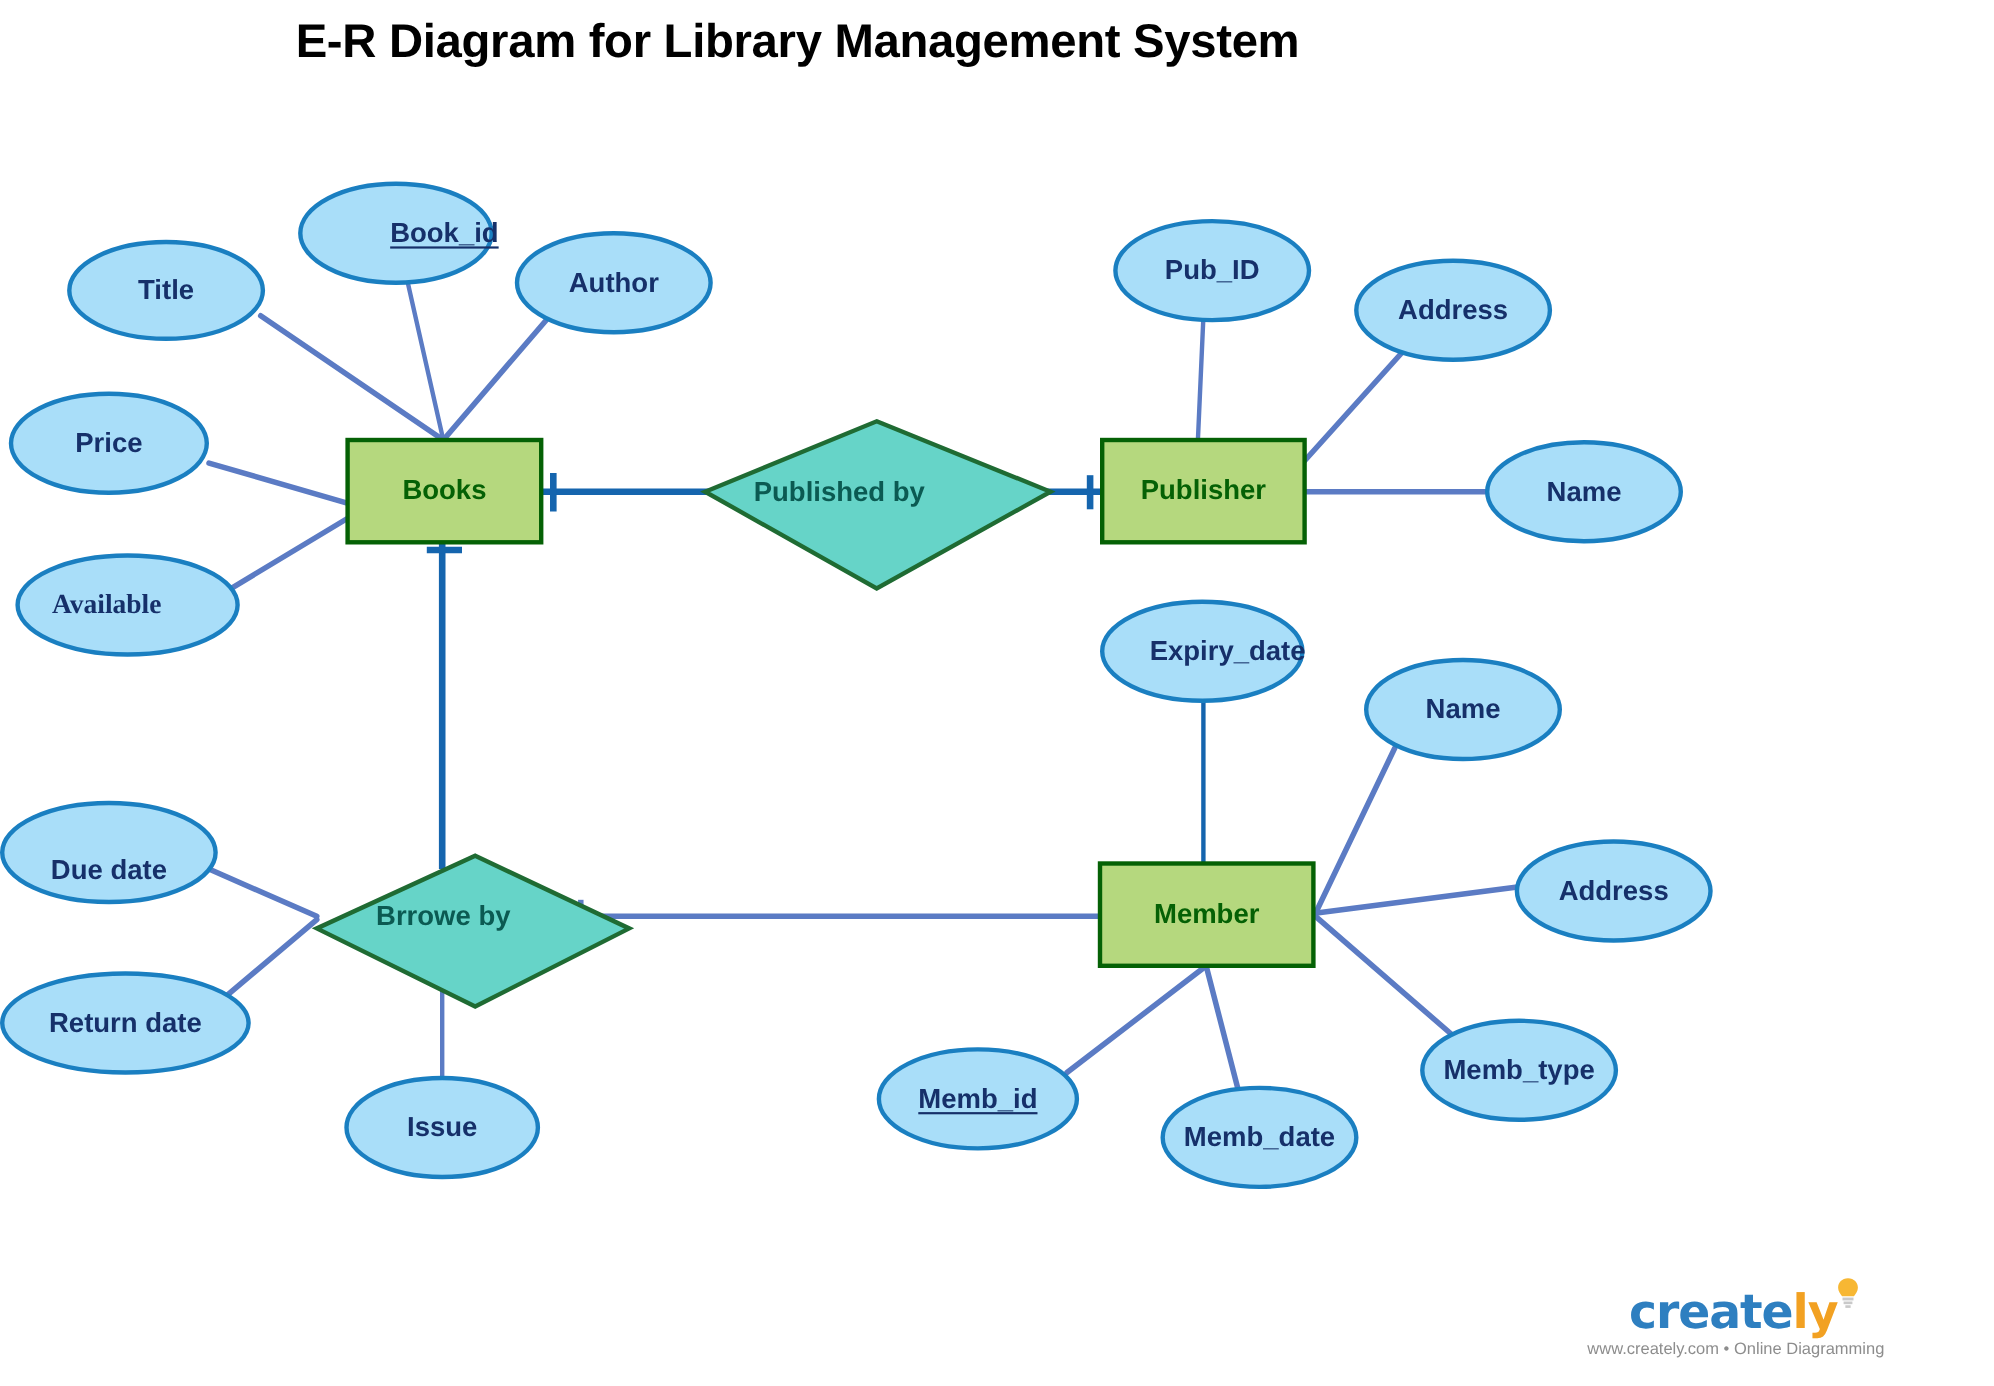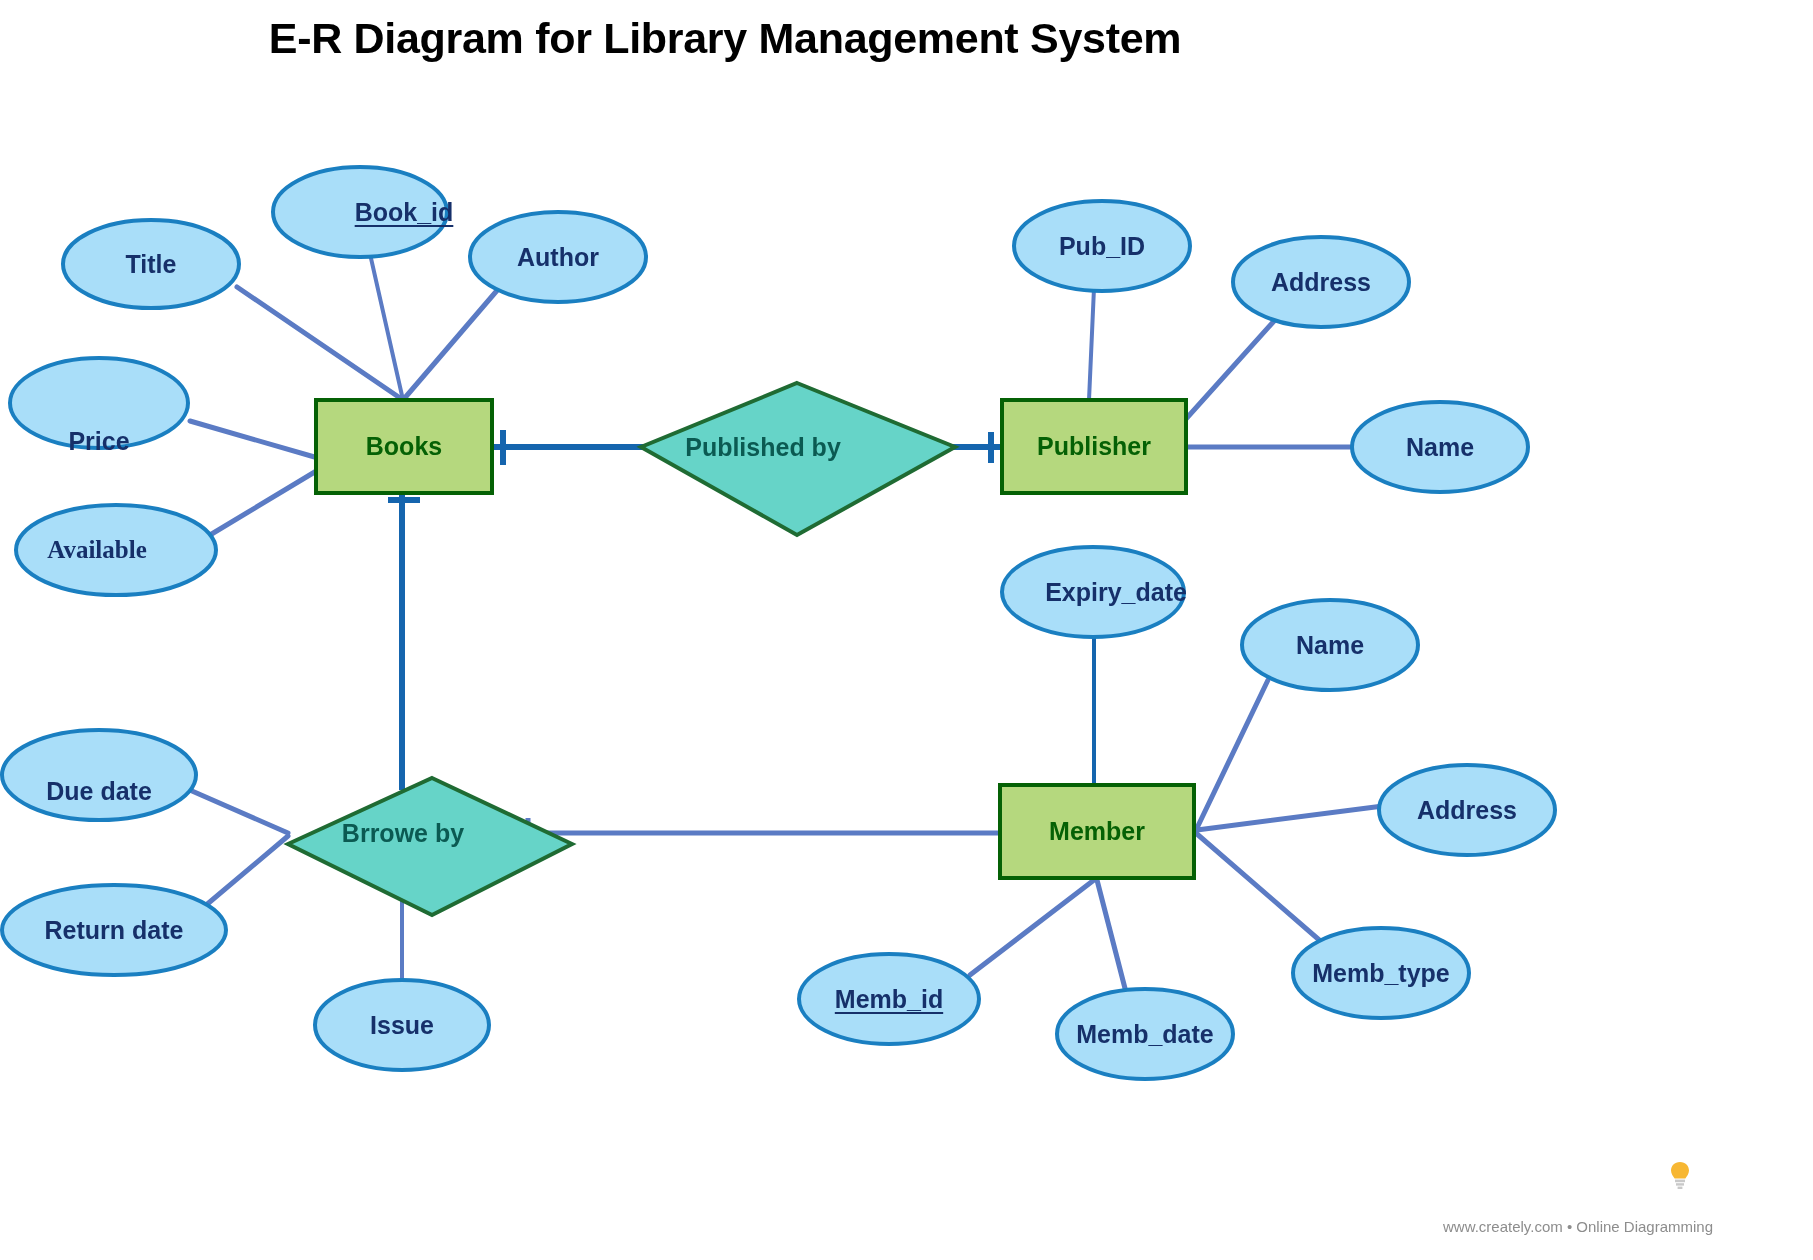--- a/index.html
+++ b/index.html
@@ -138,21 +138,21 @@
 
     <g fill="#66D4C8" stroke="#1f6b33" stroke-width="4">
       <polygon points="797,383 955,447 797,535 641,447"></polygon>
       <polygon points="432,778 572,844 432,915 288,844"></polygon>
     </g>
   </svg>
 
   <div class="nodelabel attr-text pk" style="left:273px;top:190px;width:174px;height:44px;margin-left:44px;">Book_id</div>
   <div class="nodelabel attr-text" style="left:64px;top:242px;width:174px;height:44px;">Title</div>
   <div class="nodelabel attr-text" style="left:471px;top:235px;width:174px;height:44px;">Author</div>
-  <div class="nodelabel attr-text" style="left:12px;top:381px;width:174px;height:44px;margin-top:38px;">Price</div>
+  <div class="nodelabel attr-text" style="left:12px;top:381px;width:174px;height:44px;">Price</div>
   <div class="nodelabel attr-text" style="left:16px;top:528px;width:162px;height:44px;font-family:Liberation Serif, serif;">Available</div>
   <div class="nodelabel attr-text" style="left:1015px;top:224px;width:174px;height:44px;">Pub_ID</div>
   <div class="nodelabel attr-text" style="left:1234px;top:260px;width:174px;height:44px;">Address</div>
   <div class="nodelabel attr-text" style="left:1353px;top:425px;width:174px;height:44px;">Name</div>
   <div class="nodelabel attr-text" style="left:1002px;top:570px;width:182px;height:44px;padding-left:23px;">Expiry_date</div>
   <div class="nodelabel attr-text" style="left:1243px;top:623px;width:174px;height:44px;">Name</div>
   <div class="nodelabel attr-text" style="left:1380px;top:788px;width:174px;height:44px;">Address</div>
   <div class="nodelabel attr-text" style="left:1294px;top:951px;width:174px;height:44px;">Memb_type</div>
   <div class="nodelabel attr-text pk" style="left:799px;top:977px;width:180px;height:44px;">Memb_id</div>
   <div class="nodelabel attr-text" style="left:1058px;top:1012px;width:174px;height:44px;">Memb_date</div>
@@ -161,20 +161,23 @@
   <div class="nodelabel attr-text" style="left:315px;top:1003px;width:174px;height:44px;">Issue</div>
 
   <div class="nodelabel entity-text" style="left:316px;top:424px;width:176px;height:44px;">Books</div>
   <div class="nodelabel entity-text" style="left:1002px;top:424px;width:184px;height:44px;">Publisher</div>
   <div class="nodelabel entity-text" style="left:1000px;top:809px;width:194px;height:44px;">Member</div>
 
   <div class="nodelabel rel-text" style="left:672px;top:425px;width:182px;height:44px;">Published by</div>
   <div class="nodelabel rel-text" style="left:316px;top:811px;width:174px;height:44px;">Brrowe by</div>
 
   <div id="logo">
+    <div class="wordmark">
+      <span class="w-create">create</span><span class="w-ly">ly</span>
+    </div>
     <svg class="bulb" viewBox="0 0 22 30" xmlns="http://www.w3.org/2000/svg">
       <path d="M11 1 C5.5 1 2 5 2 9.6 C2 13 4.2 15.4 5.6 17.4 L16.4 17.4 C17.8 15.4 20 13 20 9.6 C20 5 16.5 1 11 1 Z" fill="#F7B733"></path>
       <rect x="6" y="18.6" width="10" height="2.6" fill="#c9c9c9"></rect>
       <rect x="7" y="22.2" width="8" height="2.4" fill="#c9c9c9"></rect>
       <rect x="8.6" y="25.6" width="4.8" height="2.4" fill="#c9c9c9"></rect>
     </svg>
     <div class="tagline">www.creately.com • Online Diagramming</div>
   </div>
 
 </div>

